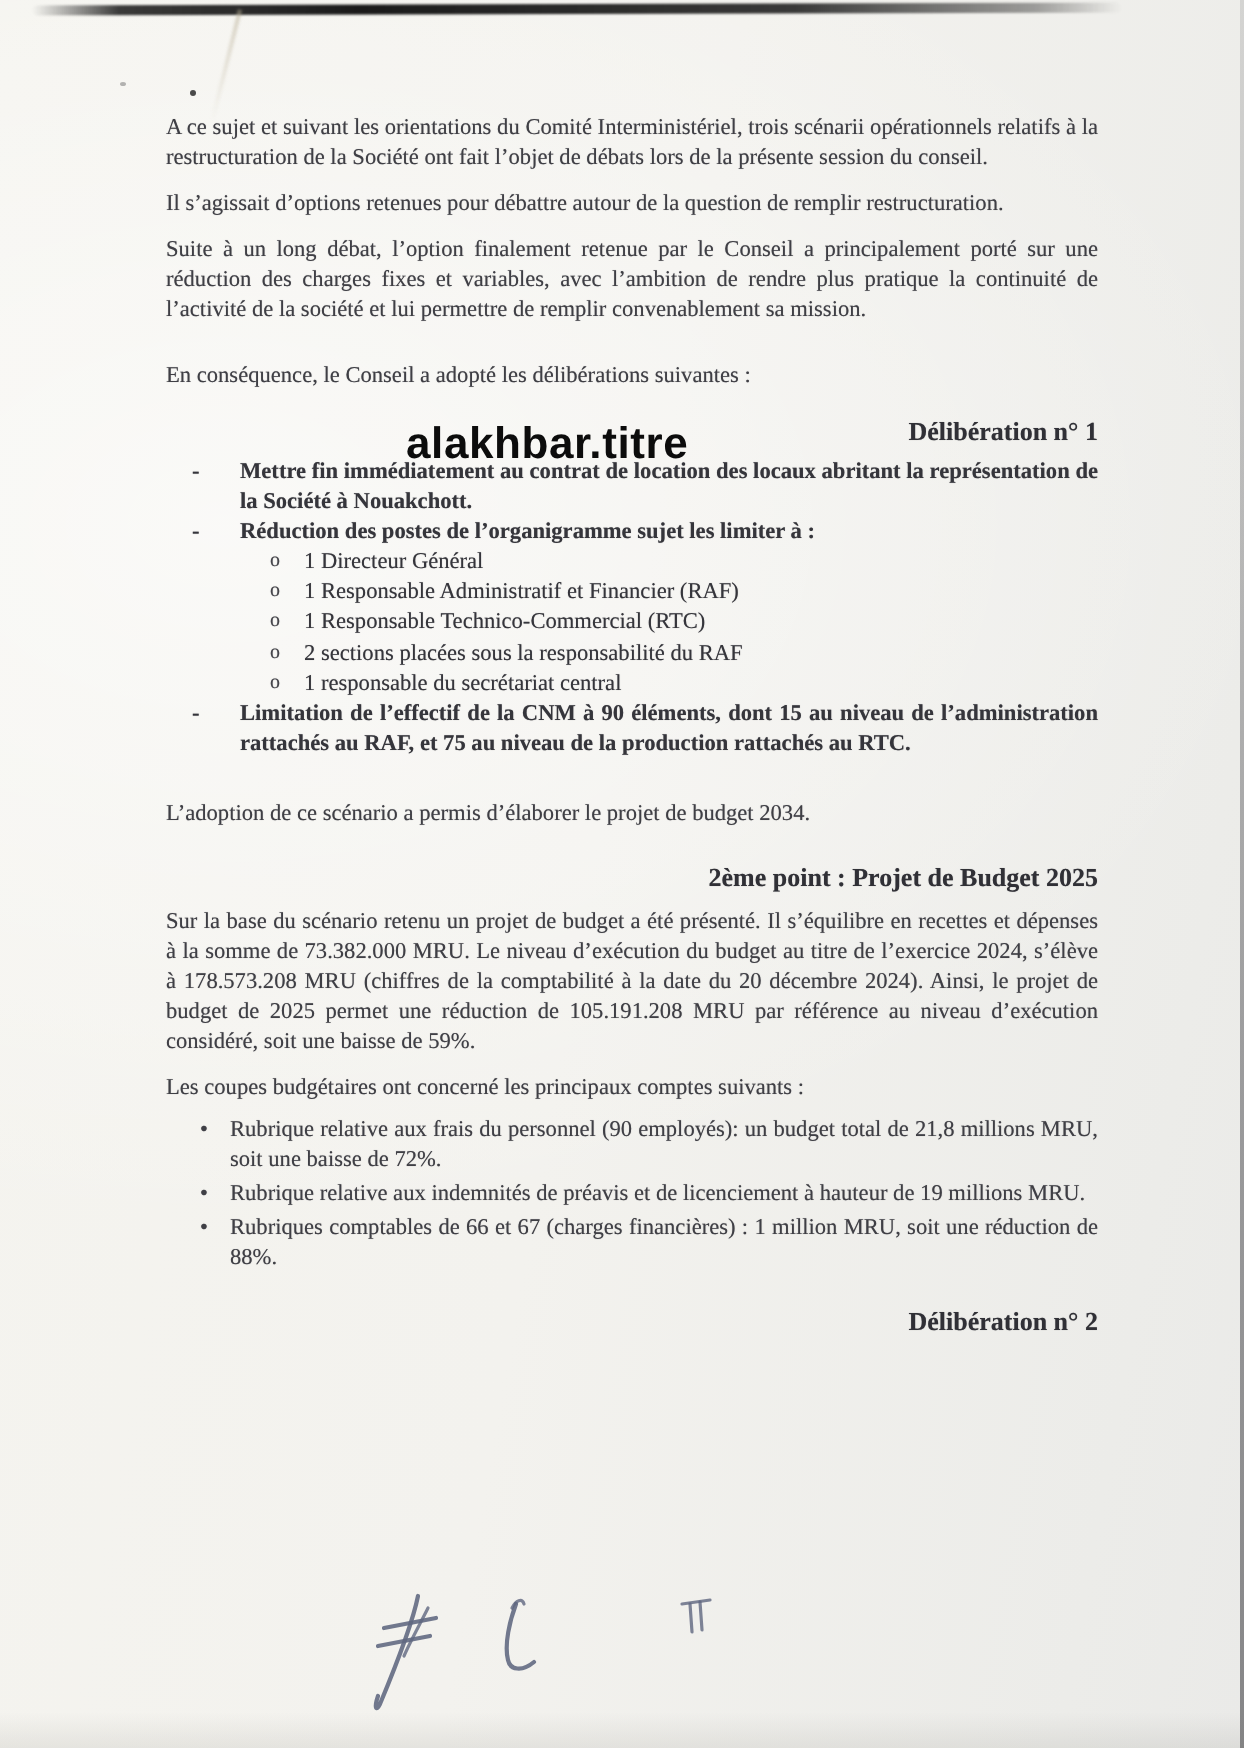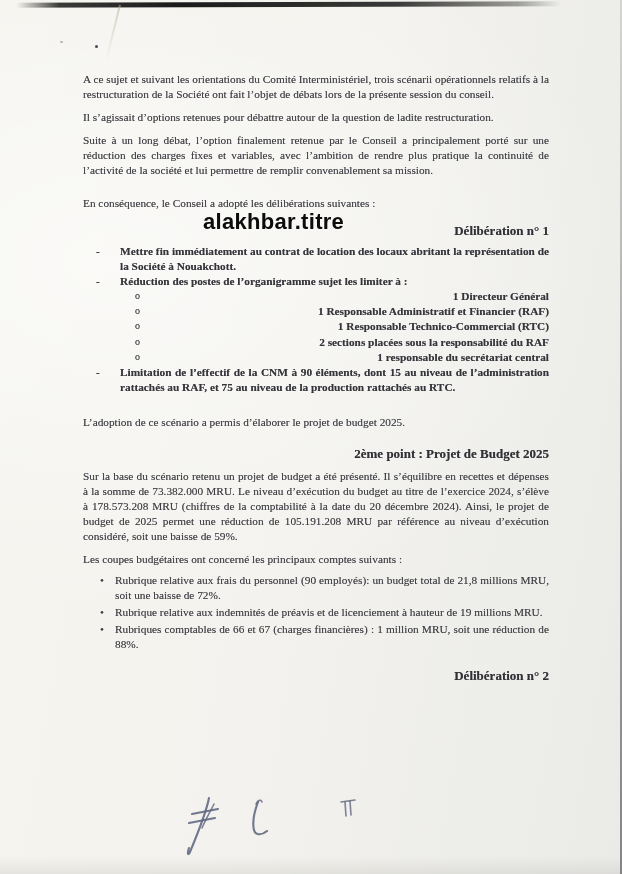--- a/index.html
+++ b/index.html
@@ -40,40 +40,40 @@
   
   .watermark {
     position:absolute; left:203px; top:209px;
     font-family:"Liberation Sans", sans-serif;
     font-weight:bold; font-size:22px; letter-spacing:.3px;
     color:#0c0c0c;
   }
 
   
   .content {
-    position:absolute; left:83px; top:72px; width:466px;
+    position:absolute; left:83px; top:57px; width:466px;
     font-size:11.3px; line-height:15px; text-align:justify;
     text-shadow:0 0 .4px rgba(63,63,69,.55);
   }
   .content p { margin:0; }
   .mb8  { margin-bottom:8px !important; }
   .mb6  { margin-bottom:6px !important; }
   .mb12 { margin-bottom:12px !important; }
   .mb16 { margin-bottom:16px !important; }
   .mb18 { margin-bottom:18px !important; }
   .mb20 { margin-bottom:20px !important;font-family:Liberation Serif, serif; }
   .bold { font-weight:bold; color:#35353b; }
   h3.doc-heading {
     margin:0; font-size:13px; line-height:15px; font-weight:bold; color:#303036;
     text-align:right;
   }
   ul { list-style:none; margin:0; padding:0; }
   ul.dash > li { position:relative; padding-left:37px; font-weight:bold; color:#35353b; }
   ul.dash > li::before { content:"-"; position:absolute; left:13px; font-weight:bold; }
-  ul.circ > li { position:relative; padding-left:69px; line-height:15.2px; font-weight:bold; color:#35353b; text-align:right; }
+  ul.circ > li { position:relative; padding-left:69px; line-height:15.2px; font-weight:normal; color:#35353b; text-align:left; }
   ul.circ > li::before { content:"o"; position:absolute; left:52px; top:-1px; font-size:10px; font-weight:normal; color:#45454b; }
   ul.bull > li { position:relative; padding-left:32px; margin-bottom:2px; }
   ul.bull > li::before { content:"\2022"; position:absolute; left:17px; }
 
   
   .signatures { position:absolute; left:178px; top:790px; width:200px; height:78px; }
   .sig-stroke { fill:none; stroke:#5f6680; stroke-width:2.1; stroke-linecap:round; opacity:.88; }
   .sig-stroke.thin { stroke-width:1.6; opacity:.8; }
 </style>
 </head>
@@ -86,21 +86,21 @@
   <div class="bottom-shade"></div>
   <div class="crease"></div>
   <div class="stray-dot-1"></div>
   <div class="stray-dot-2"></div>
 
   <div class="watermark">alakhbar.titre</div>
 
   <div class="content">
 
     <p class="mb8">A ce sujet et suivant les orientations du Comité Interministériel, trois scénarii opérationnels relatifs à la restructuration de la Société ont fait l’objet de débats lors de la présente session du conseil.</p>
-    <p class="mb8">Il s’agissait d’options retenues pour débattre autour de la question de ladite restructuration.</p>
+    <p class="mb8">Il s’agissait d’options retenues pour débattre autour de la question de remplir restructuration.</p>
     <p class="mb18">Suite à un long débat, l’option finalement retenue par le Conseil  a principalement porté sur une réduction des charges fixes et variables, avec  l’ambition de rendre plus pratique la continuité de l’activité de la société et lui permettre de remplir convenablement sa mission.</p>
 
     <p class="mb12">En conséquence, le Conseil a adopté les délibérations suivantes :</p>
 
     <h3 class="doc-heading mb6">Délibération n° 1</h3>
 
     <ul class="dash">
       <li>Mettre fin immédiatement au contrat de location des locaux abritant la représentation de la Société à Nouakchott.</li>
       <li>Réduction des postes de l’organigramme sujet les limiter à :</li>
     </ul>
@@ -108,21 +108,21 @@
       <li>1 Directeur Général</li>
       <li>1 Responsable Administratif et Financier (RAF)</li>
       <li>1 Responsable Technico-Commercial (RTC)</li>
       <li>2 sections placées sous la responsabilité du RAF</li>
       <li>1 responsable du secrétariat central</li>
     </ul>
     <ul class="dash mb20">
       <li>Limitation de l’effectif de la CNM à 90 éléments, dont 15 au niveau de l’administration rattachés au RAF, et 75 au niveau de la production rattachés au RTC.</li>
     </ul>
 
-    <p class="mb16">L’adoption de ce scénario a permis d’élaborer le projet de budget 2025.</p>
+    <p class="mb16">L’adoption de ce scénario a permis d’élaborer le projet de budget 2034.</p>
 
     <h3 class="doc-heading mb8">2ème point : Projet de Budget 2025</h3>
     <p class="mb8">Sur la base du scénario retenu un projet de budget a été présenté. Il s’équilibre en recettes et dépenses à la somme de 73.382.000 MRU. Le niveau d’exécution du budget au titre de l’exercice 2024, s’élève à 178.573.208 MRU (chiffres de la comptabilité à la date du 20 décembre 2024). Ainsi, le projet de budget de 2025 permet une réduction de 105.191.208 MRU par référence au niveau d’exécution considéré, soit une baisse de 59%.</p>
     <p class="mb6">Les coupes budgétaires ont concerné les principaux comptes suivants :</p>
 
     <ul class="bull mb16">
       <li>Rubrique relative aux frais du personnel (90 employés): un budget total de 21,8 millions MRU, soit une baisse de 72%.</li>
       <li>Rubrique relative aux indemnités de préavis et de licenciement à hauteur de 19 millions MRU.</li>
       <li>Rubriques comptables de 66 et 67 (charges financières) : 1 million MRU, soit une réduction de 88%.</li>
     </ul>

